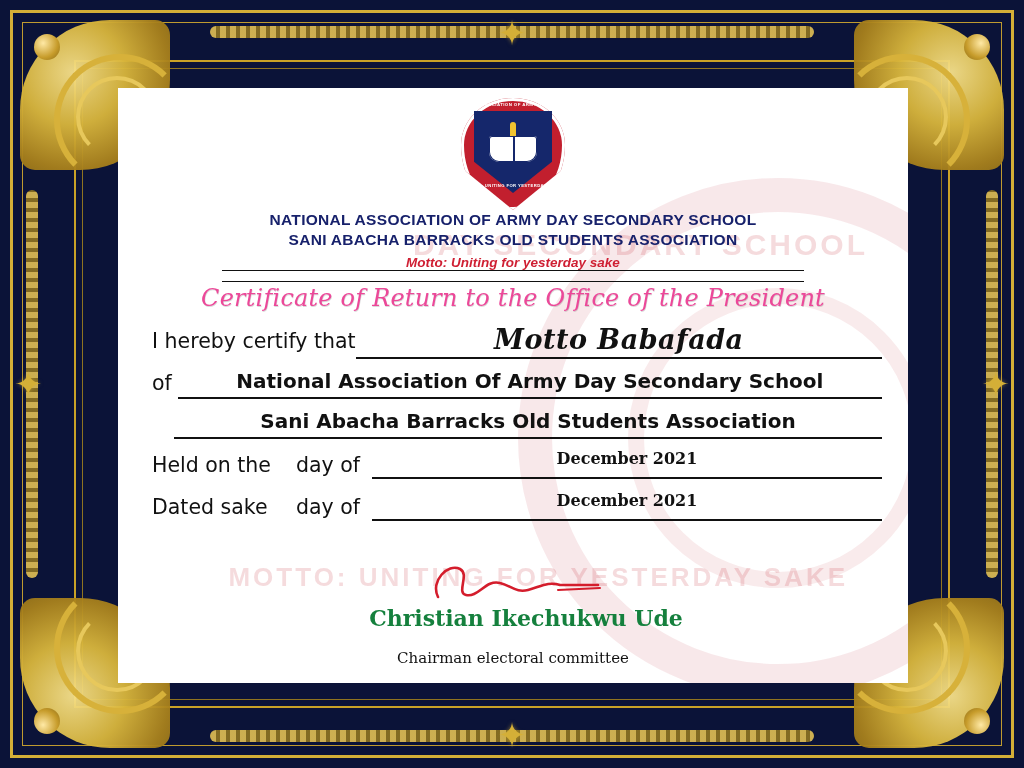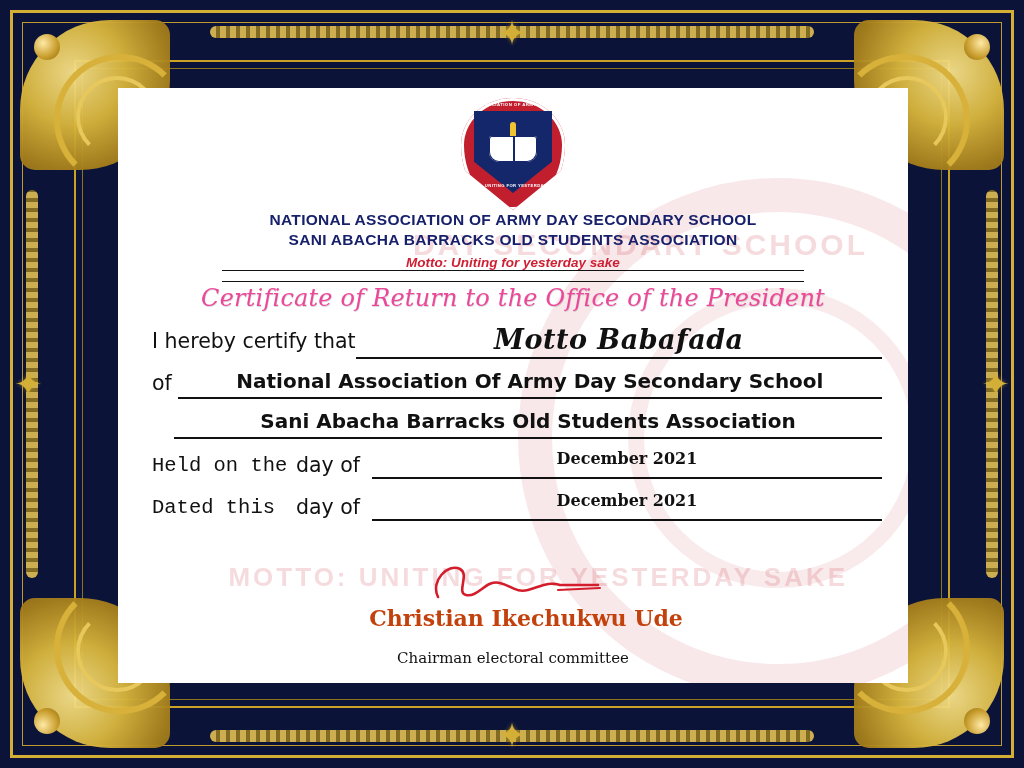--- a/index.html
+++ b/index.html
@@ -341,21 +341,21 @@
   .statement {
     font-size: 20.5px;
     font-family: "DejaVu Sans", sans-serif;
     margin: 14px 0 18px 0;
   }
   .daterow {
     display: flex;
     align-items: flex-end;
     margin-bottom: 12px;
   }
-  .daterow .label { width: 132px; font-family: Liberation Mono, monospace; }
+  .daterow .label { width: 132px; }
   .daterow .dayof { padding: 0 12px 2px 12px; font-size: 20.5px; font-family: "DejaVu Sans", sans-serif; }
   .line-a { flex: 1 1 0; }
   .line-b { flex: 1 1 0; }
 
   
   .sig-block {
     position: absolute;
     left: 0; right: 0;
     bottom: 16px;
     text-align: center;
@@ -366,21 +366,21 @@
     font-style: italic;
     font-size: 30px;
     line-height: 34px;
     letter-spacing: -1px;
     height: 44px;
   }
   .sig-name {
     font-family: "DejaVu Serif", serif;
     font-weight: bold;
     font-size: 22px;
-    color: #c2410c;
+    color: #15803d;
     margin-top: 2px;
     margin-left: 26px;
   }
   .sig-role {
     font-family: "DejaVu Serif", serif;
     font-size: 15px;
     color: #111111;
     margin-top: 18px;
   }
 </style>
@@ -476,21 +476,21 @@
       </div>
 
 
       <div class="daterow">
         <div class="label">Held on the</div>
         <div class="dayof">day of</div>
         <div class="fill line-b dateval">December 2021</div>
       </div>
 
       <div class="daterow">
-        <div class="label">Dated this</div>
+        <div class="label">Dated sake</div>
         <div class="dayof">day of</div>
         <div class="fill line-b dateval">December 2021</div>
       </div>
     </div>
 
     <div class="sig-block">
       <div class="signature">
         <svg width="210" height="44" viewBox="0 0 210 44" aria-hidden="true">
           <path d="M30 38 C22 22, 40 4, 52 10 C62 15, 48 34, 58 36 C70 39, 78 20, 92 24 C104 27, 108 34, 120 31 C132 28, 140 22, 152 26 L190 26" fill="none" stroke="#d41d2c" stroke-width="2.6" stroke-linecap="round"></path>
           <path d="M150 31 L192 29" fill="none" stroke="#d41d2c" stroke-width="2" stroke-linecap="round"></path>

